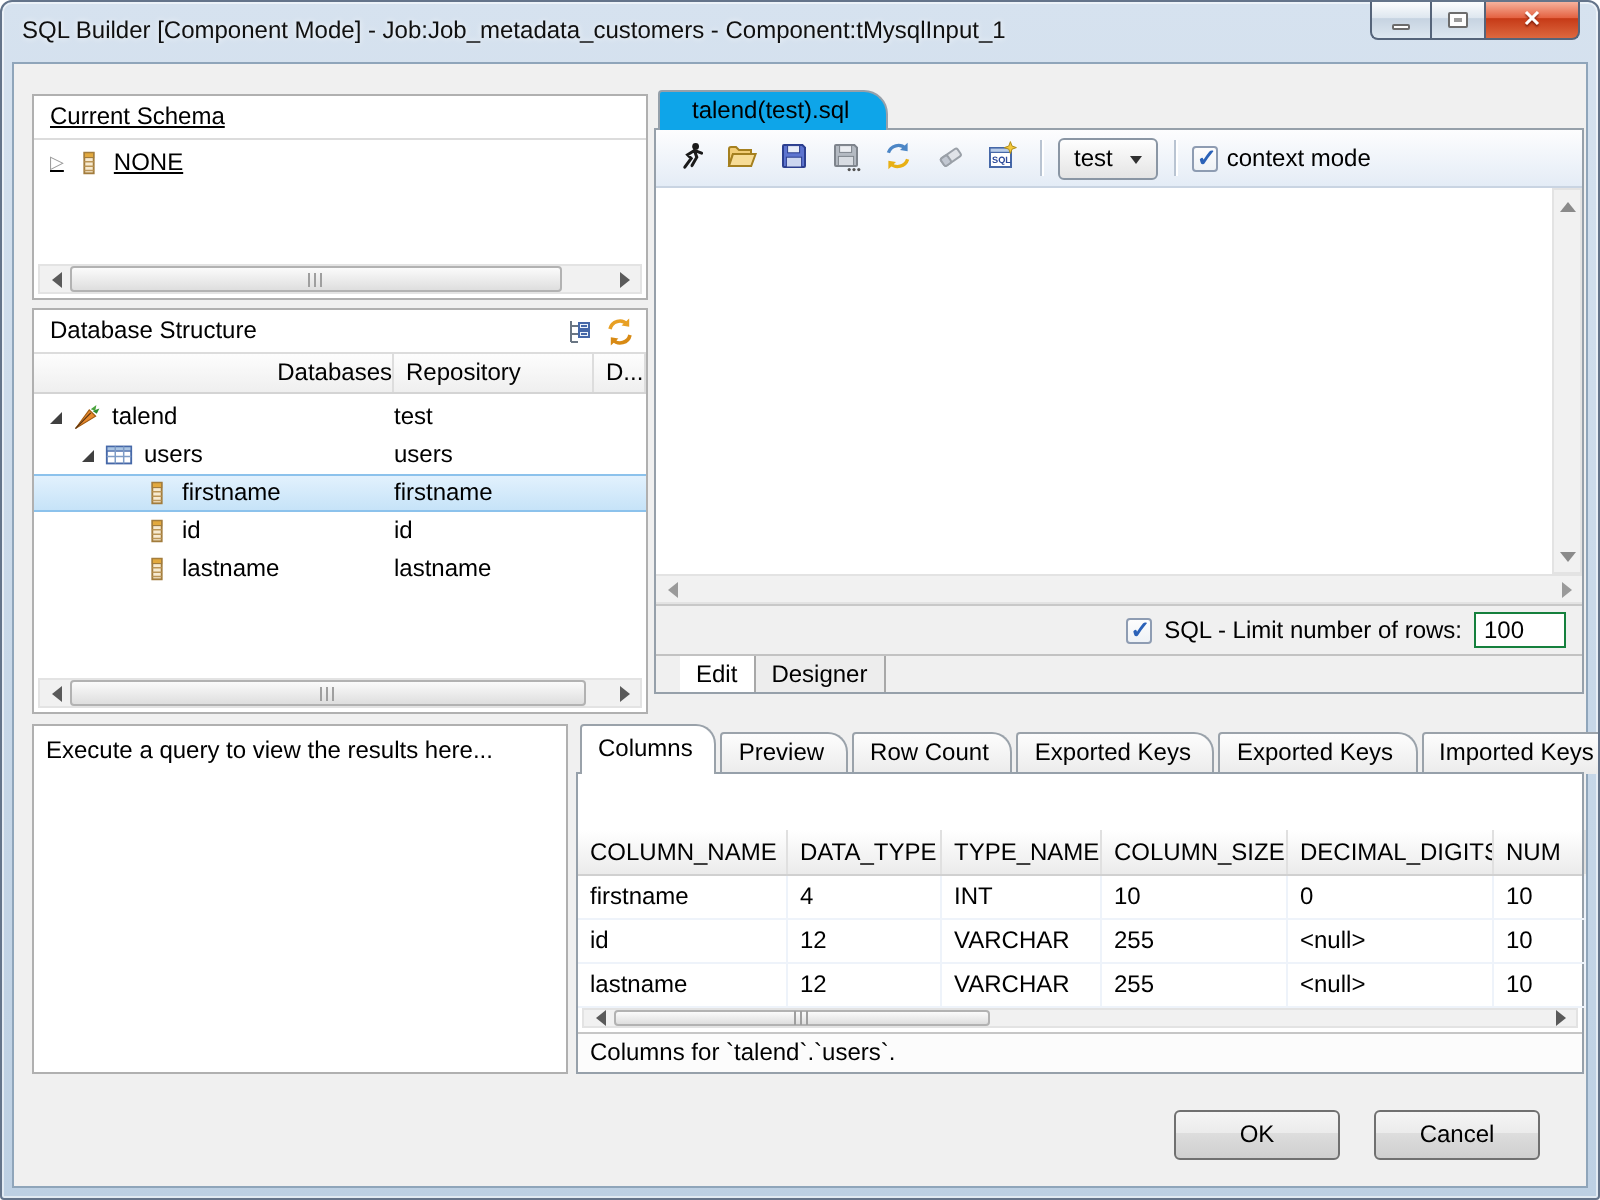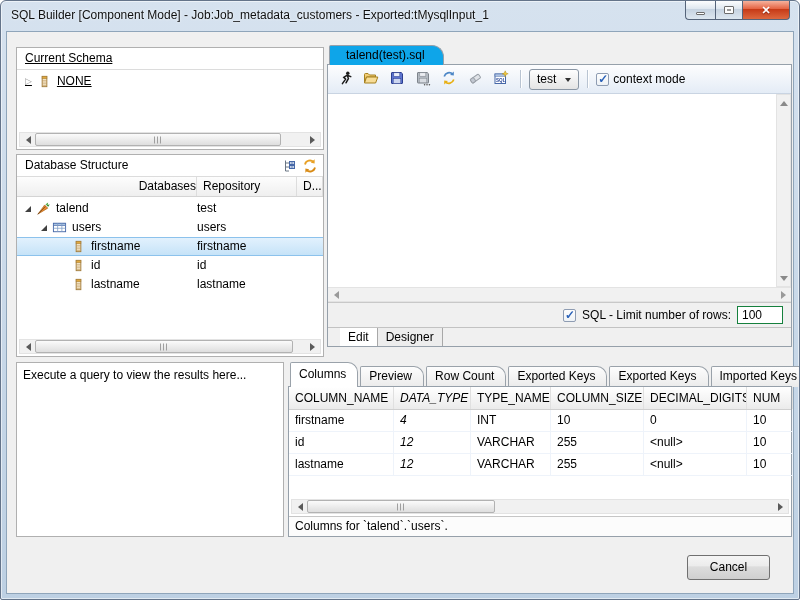--- a/index.html
+++ b/index.html
@@ -76,40 +76,40 @@
   .btabs{height:19px;display:flex;align-items:stretch;background:#f0f0f0;border-top:1px solid #c2c2c2;}
   .btab{padding:1px 8px 0;line-height:17px;border-right:1px solid #a8a8a8;background:#ededed;}
   .btab.active{background:#fff;margin-left:12px;}
 
   
   .mtabs{position:absolute;display:flex;align-items:flex-end;}
   .mtab{height:21px;line-height:19px;padding:0 11px 0 8px;margin-right:2px;border:1px solid #9aa2aa;border-bottom:none;
         border-radius:2px 10px 0 0;background:linear-gradient(#fdfdfd,#ebebeb);white-space:nowrap;position:relative;}
   .mtab.active{height:25px;line-height:23px;background:#fff;z-index:3;}
   .tbl{position:absolute;background:#fff;border:1px solid #96a0aa;display:flex;flex-direction:column;}
-  .thead{display:flex;height:23px;line-height:22px;border-bottom:1px solid #d0d0d0;background:linear-gradient(#ffffff,#ebebeb);flex:0 0 auto;}
+  .thead{display:flex;height:23px;line-height:22px;border-bottom:1px solid #d0d0d0;background:linear-gradient(#ffffff,#ebebeb);flex:0 0 auto;margin-top:28px;}
   .thead .cell{border-right:1px solid #e0e0e0;}
   .cell{padding:0 6px;overflow:hidden;white-space:nowrap;flex:0 0 auto;}
   .trow2{display:flex;height:22px;line-height:21px;flex:0 0 auto;}
   .trow2 .cell{border-right:1px solid #eef3fa;border-bottom:1px solid #eef3fa;}
-  .c0{width:105px;}.c1{width:77px;font-style:italic;}.c2{width:80px;}.c3{width:93px;}.c4{width:103px;}.c5{width:46px;}
+  .c0{width:105px;}.c1{width:77px;}.c2{width:80px;}.c3{width:93px;}.c4{width:103px;}.c5{width:46px;}
   .tfill{flex:1;}
   .statusbar{height:20px;line-height:19px;padding-left:6px;border-top:1px solid #c6c6c6;background:#fcfcfc;flex:0 0 auto;}
 
   .btn{position:absolute;width:83px;height:25px;border:1px solid #707070;border-radius:3px;font:12px "Liberation Sans",sans-serif;
         background:linear-gradient(#f5f5f5,#ebebeb 45%,#dddddd 46%,#cfcfcf);text-align:center;line-height:23px;}
   .hint{padding:5px 6px;}
   .abs{position:absolute;}
 </style>
 </head>
 <body>
 
 <div id="win">
   <div id="titlebar">
-    <span id="title">SQL Builder [Component Mode] - Job:Job_metadata_customers - Exported:tMysqlInput_1</span>
+    <span id="title">SQL Builder [Component Mode] - Job:Job_metadata_customers - Component:tMysqlInput_1</span>
     <div id="winbtns">
       <div class="wbtn min">
           <span class="glyph-min"></span>
         </div>
       <div class="wbtn max">
           <span class="glyph-max"></span>
         </div>
       <div class="wbtn close">
           <span class="glyph-x">✕</span>
         </div>
@@ -411,15 +411,16 @@
           </div>
         <div class="sthumb" style="flex:0 0 38%;"></div>
         <div class="strack"></div>
         <div class="sbtn">
             <span class="tri-r"></span>
           </div>
       </div>
       <div class="statusbar">Columns for `talend`.`users`.</div>
     </div>
 
+    <button class="btn" style="left:580px;top:523px;">OK</button>
     <button class="btn" style="left:680px;top:523px;">Cancel</button>
   </div>
 </div>
 
 </body></html>

